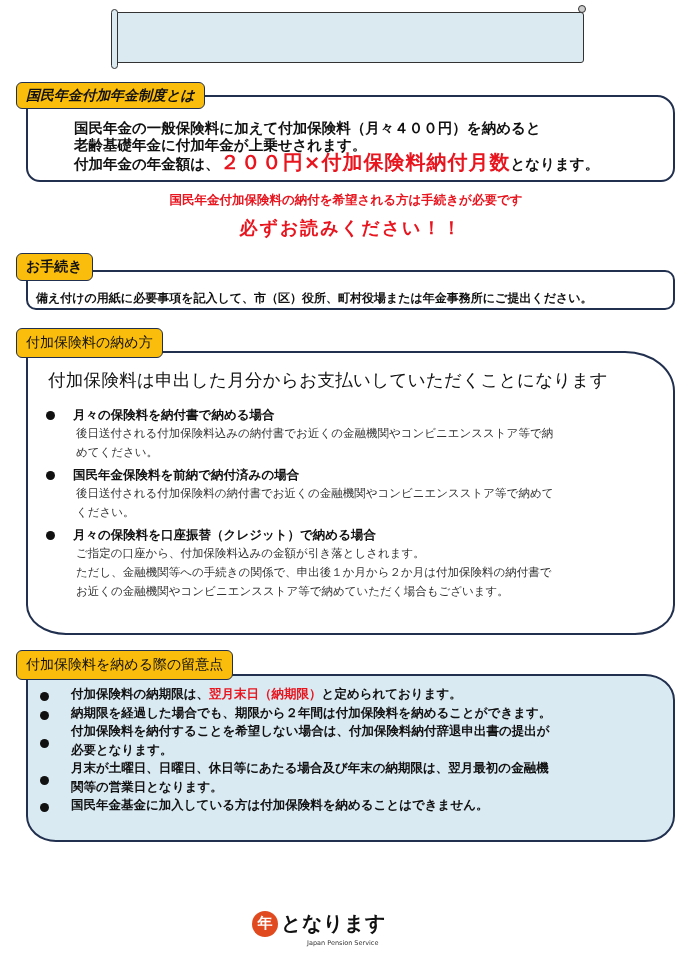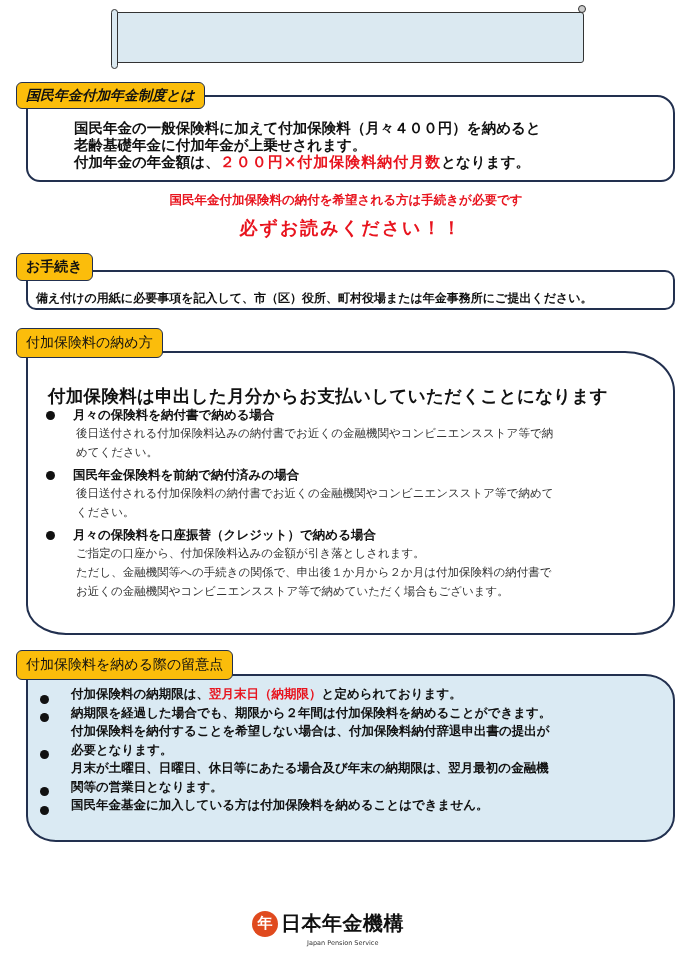--- a/index.html
+++ b/index.html
@@ -32,44 +32,44 @@
 
   .box {
     position: absolute; border: 2px solid #22304f; background: #fff;
   }
 
   
   .s1-box { left: 26px; top: 95px; width: 649px; height: 87px; border-radius: 0 18px 14px 14px; }
   .s1-text { position: absolute; left: 74px; top: 120px; font-size: 14.5px; line-height: 17px; font-weight: bold; }
   .s1-text div { white-space: nowrap; }
   .red { color: #e8141e; }
-  .s1-red { font-size: 15px; letter-spacing: 1px; }
+  .s1-red { font-size: 20px; letter-spacing: 1px; }
 
   .notice1 { position: absolute; left: 0; width: 692px; top: 192px; text-align: center; color: #e8141e; font-size: 12.5px; font-weight: bold; }
   .notice2 { position: absolute; left: 0; width: 692px; top: 216px; text-align: center; color: #e8141e; font-size: 18px; font-weight: bold; letter-spacing: 2px; padding-left: 10px;}
 
   
   .s2-box { left: 26px; top: 270px; width: 649px; height: 40px; border-radius: 0 10px 10px 10px; }
   .s2-text { position: absolute; left: 36px; top: 290px; font-size: 12px; font-weight: bold; white-space: nowrap; }
 
   
   .s3-box { left: 26px; top: 351px; width: 649px; height: 284px; border-radius: 0 50px 40px 40px / 0 40px 30px 30px; }
-  .s3-head { position: absolute; left: 48px; top: 368px; font-size: 17.5px; font-weight: bold; white-space: nowrap; letter-spacing: 0.3px; margin-top: 16px; }
+  .s3-head { position: absolute; left: 48px; top: 368px; font-size: 17.5px; font-weight: normal; white-space: nowrap; letter-spacing: 0.3px; }
   .s3-list { position: absolute; left: 46px; top: 406px; width: 610px; }
   .s3-item { margin-bottom: 4px; }
   .s3-item .row { display: flex; align-items: center; }
   .bullet { display: inline-block; width: 9px; height: 9px; border-radius: 50%; background: #111; margin-right: 18px; flex: none; }
   .s3-item .ttl { font-size: 12.5px; font-weight: bold; white-space: nowrap; line-height: 18px; }
   .s3-item .desc { font-size: 11.5px; color: #333; line-height: 19px; padding-left: 30px; }
   .s3-item .desc div { white-space: nowrap; }
 
   
   .s4-box { left: 26px; top: 674px; width: 649px; height: 168px; background: #daeaf3; border-radius: 0 30px 30px 30px / 0 26px 26px 26px; }
   .s4-list { position: absolute; left: 40px; top: 685px; width: 620px; }
-  .s4-item { display: flex; align-items: flex-end; font-size: 12.5px; font-weight: bold; line-height: 18.5px; }
+  .s4-item { display: flex; align-items: center; font-size: 12.5px; font-weight: bold; line-height: 18.5px; }
   .s4-item .bullet { margin-top: 5px; margin-right: 22px; }
   .s4-item .txt div { white-space: nowrap; }
 
   
   .logo { position: absolute; left: 252px; top: 910px; display: flex; align-items: center; }
   .logo-mark { width: 26px; height: 26px; border-radius: 50%; background: #e04a1e; color: #fff; font-size: 15px; font-weight: bold; display: flex; align-items: center; justify-content: center; margin-right: 3px; }
   .logo-name { font-size: 20px; font-weight: bold; color: #111; letter-spacing: 0.5px; }
   .logo-sub { position: absolute; left: 55px; top: 29px; font-size: 6.5px; color: #333; white-space: nowrap; font-weight: normal; }
 </style>
 </head>
@@ -168,15 +168,15 @@
   <div class="s4-item">
     <span class="bullet"></span>
     <div class="txt">
         <div>国民年金基金に加入している方は付加保険料を納めることはできません。</div>
       </div>
   </div>
 </div>
 
 <div class="logo">
   <div class="logo-mark">年</div>
-  <div class="logo-name">日本年金機構</div>
+  <div class="logo-name">となります</div>
   <div class="logo-sub">Japan Pension Service</div>
 </div>
 
 </body></html>

